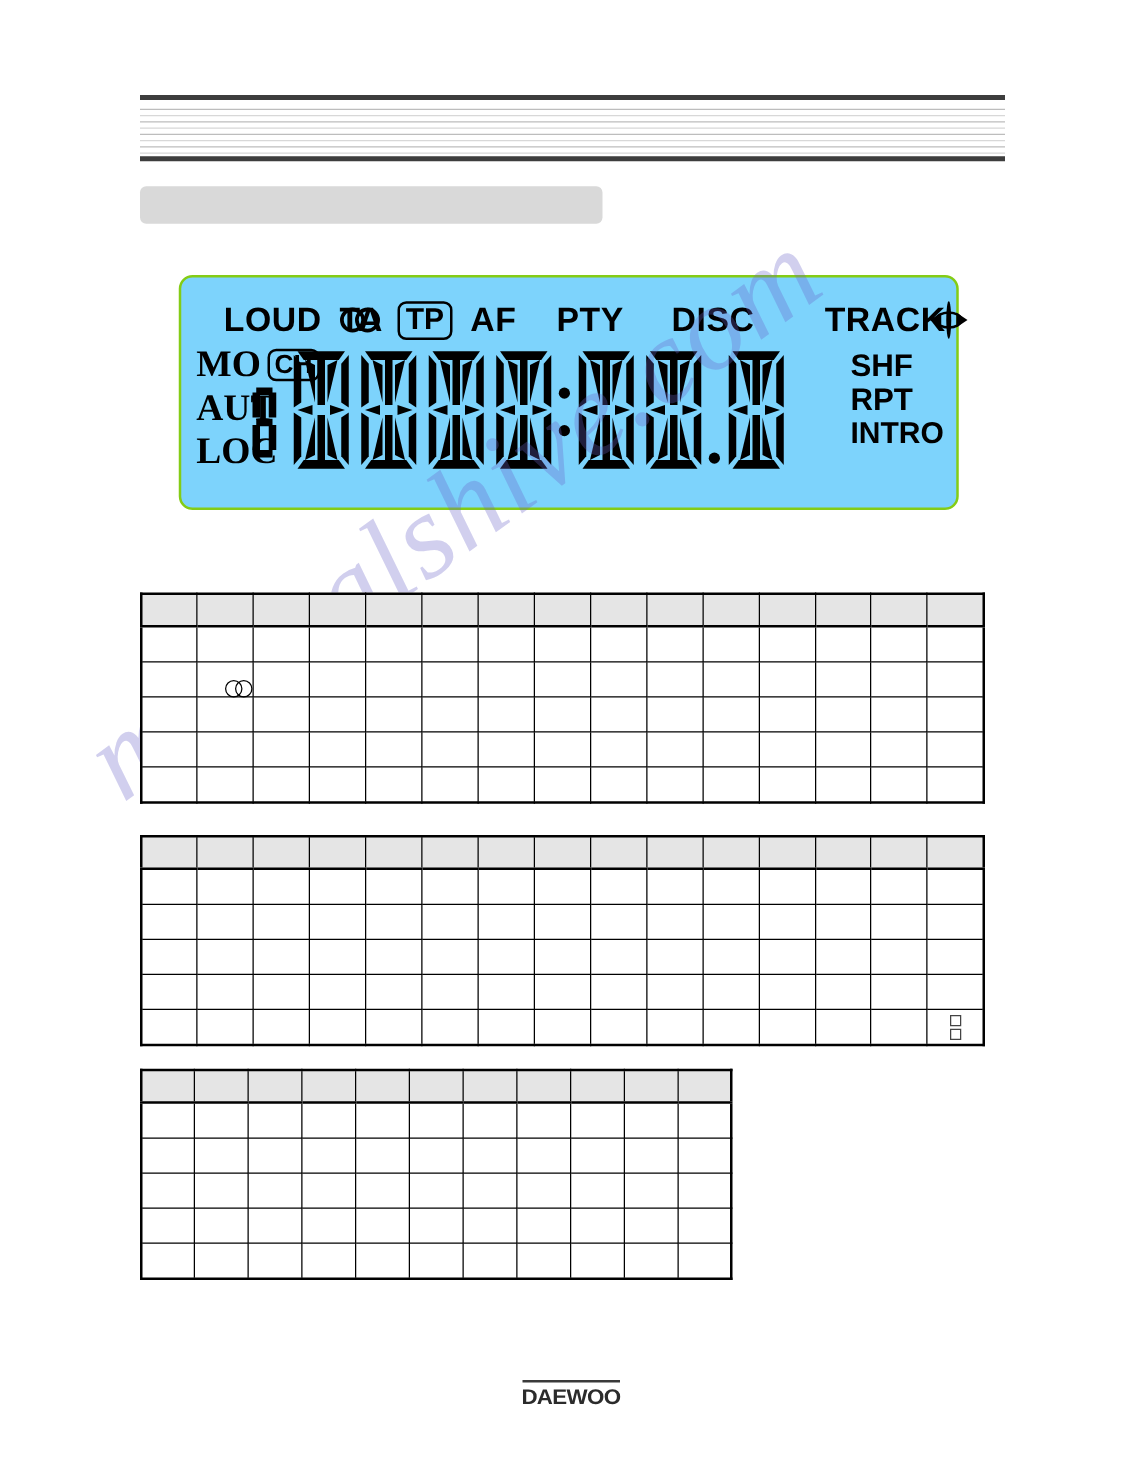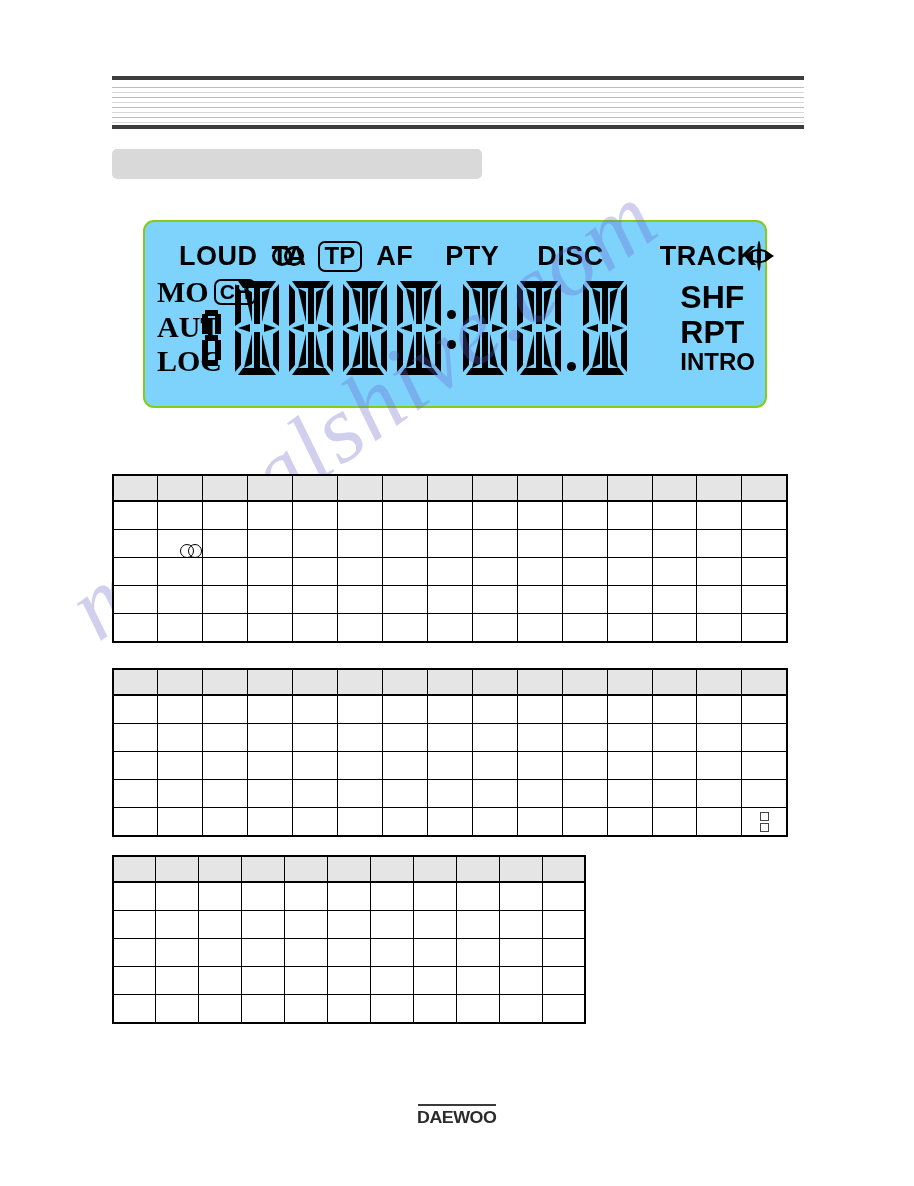--- a/index.html
+++ b/index.html
@@ -231,21 +231,21 @@
   .punct-dot b.base { top: 84px; }
 
   
   .lcd-right {
     position: absolute;
     right: 10px;
     top: 58px;
     text-align: left;
   }
   .lcd-right div {
-    font-size: 32px;
+    font-size: 25px;
     font-weight: bold;
     line-height: 1.08;
     font-family: "Liberation Sans", sans-serif;
   }
   .lcd-right .intro { font-size: 24px; text-align: right; }
 
   
   table.grid {
     position: absolute;
     border-collapse: collapse;

